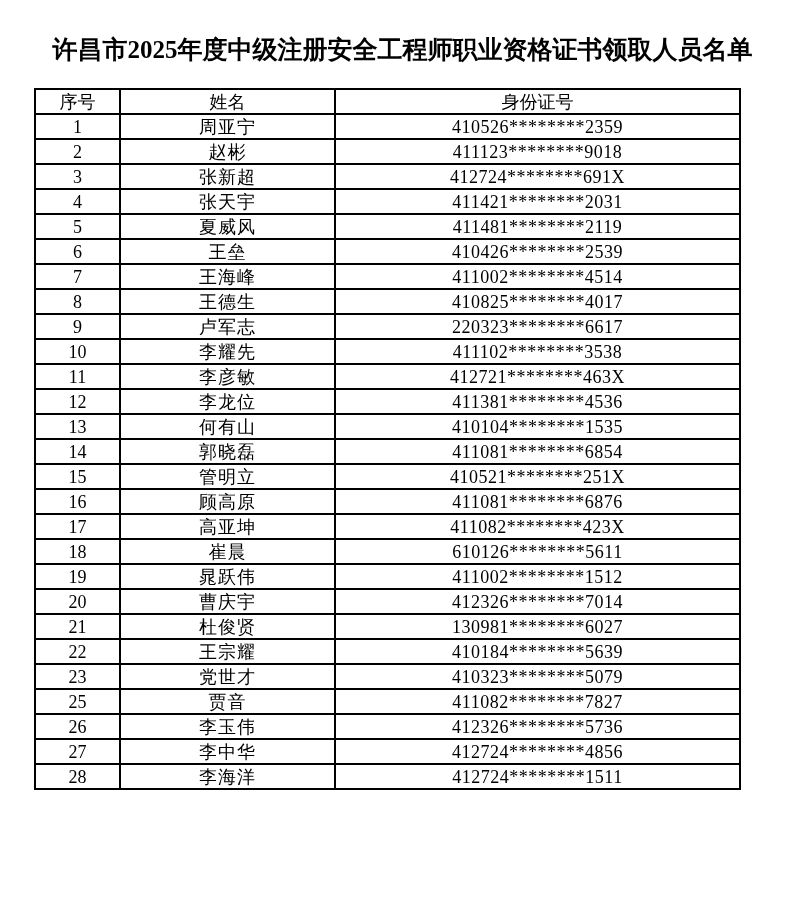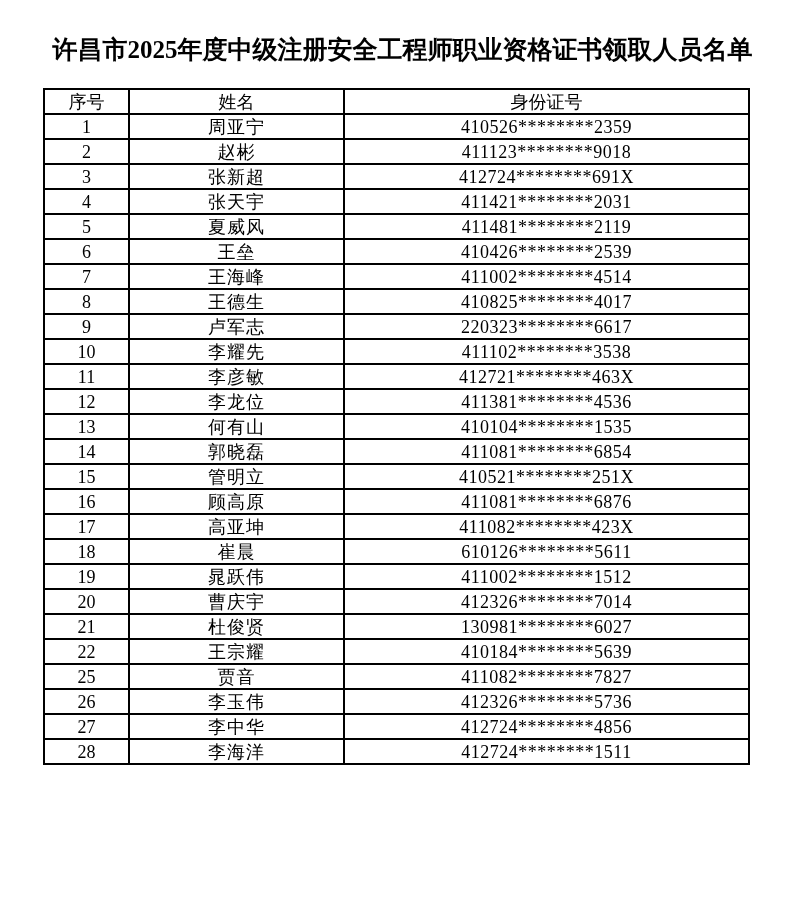--- a/index.html
+++ b/index.html
@@ -27,21 +27,21 @@
     text-align: center;
     font-size: 25px;
     font-weight: bold;
     letter-spacing: 0px;
     color: #000000;
     white-space: nowrap;
   }
   table.cert-table {
     position: absolute;
     top: 88px;
-    left: 43px;
+    left: 34px;
     width: 705px;
     border-collapse: collapse;
     table-layout: fixed;
     padding-left: 21px;
   }
   table.cert-table col.c-no   { width: 85px; }
   table.cert-table col.c-name { width: 215px; }
   table.cert-table col.c-id   { width: 405px; }
   table.cert-table th,
   table.cert-table td {
@@ -194,20 +194,25 @@
           <td class="cell-no">21</td>
           <td class="cell-name">杜俊贤</td>
           <td class="cell-id">130981********6027</td>
         </tr>
         <tr>
           <td class="cell-no">22</td>
           <td class="cell-name">王宗耀</td>
           <td class="cell-id">410184********5639</td>
         </tr>
         <tr>
+          <td class="cell-no">23</td>
+          <td class="cell-name">党世才</td>
+          <td class="cell-id">410323********5079</td>
+        </tr>
+        <tr>
           <td class="cell-no">25</td>
           <td class="cell-name">贾音</td>
           <td class="cell-id">411082********7827</td>
         </tr>
         <tr>
           <td class="cell-no">26</td>
           <td class="cell-name">李玉伟</td>
           <td class="cell-id">412326********5736</td>
         </tr>
         <tr>

